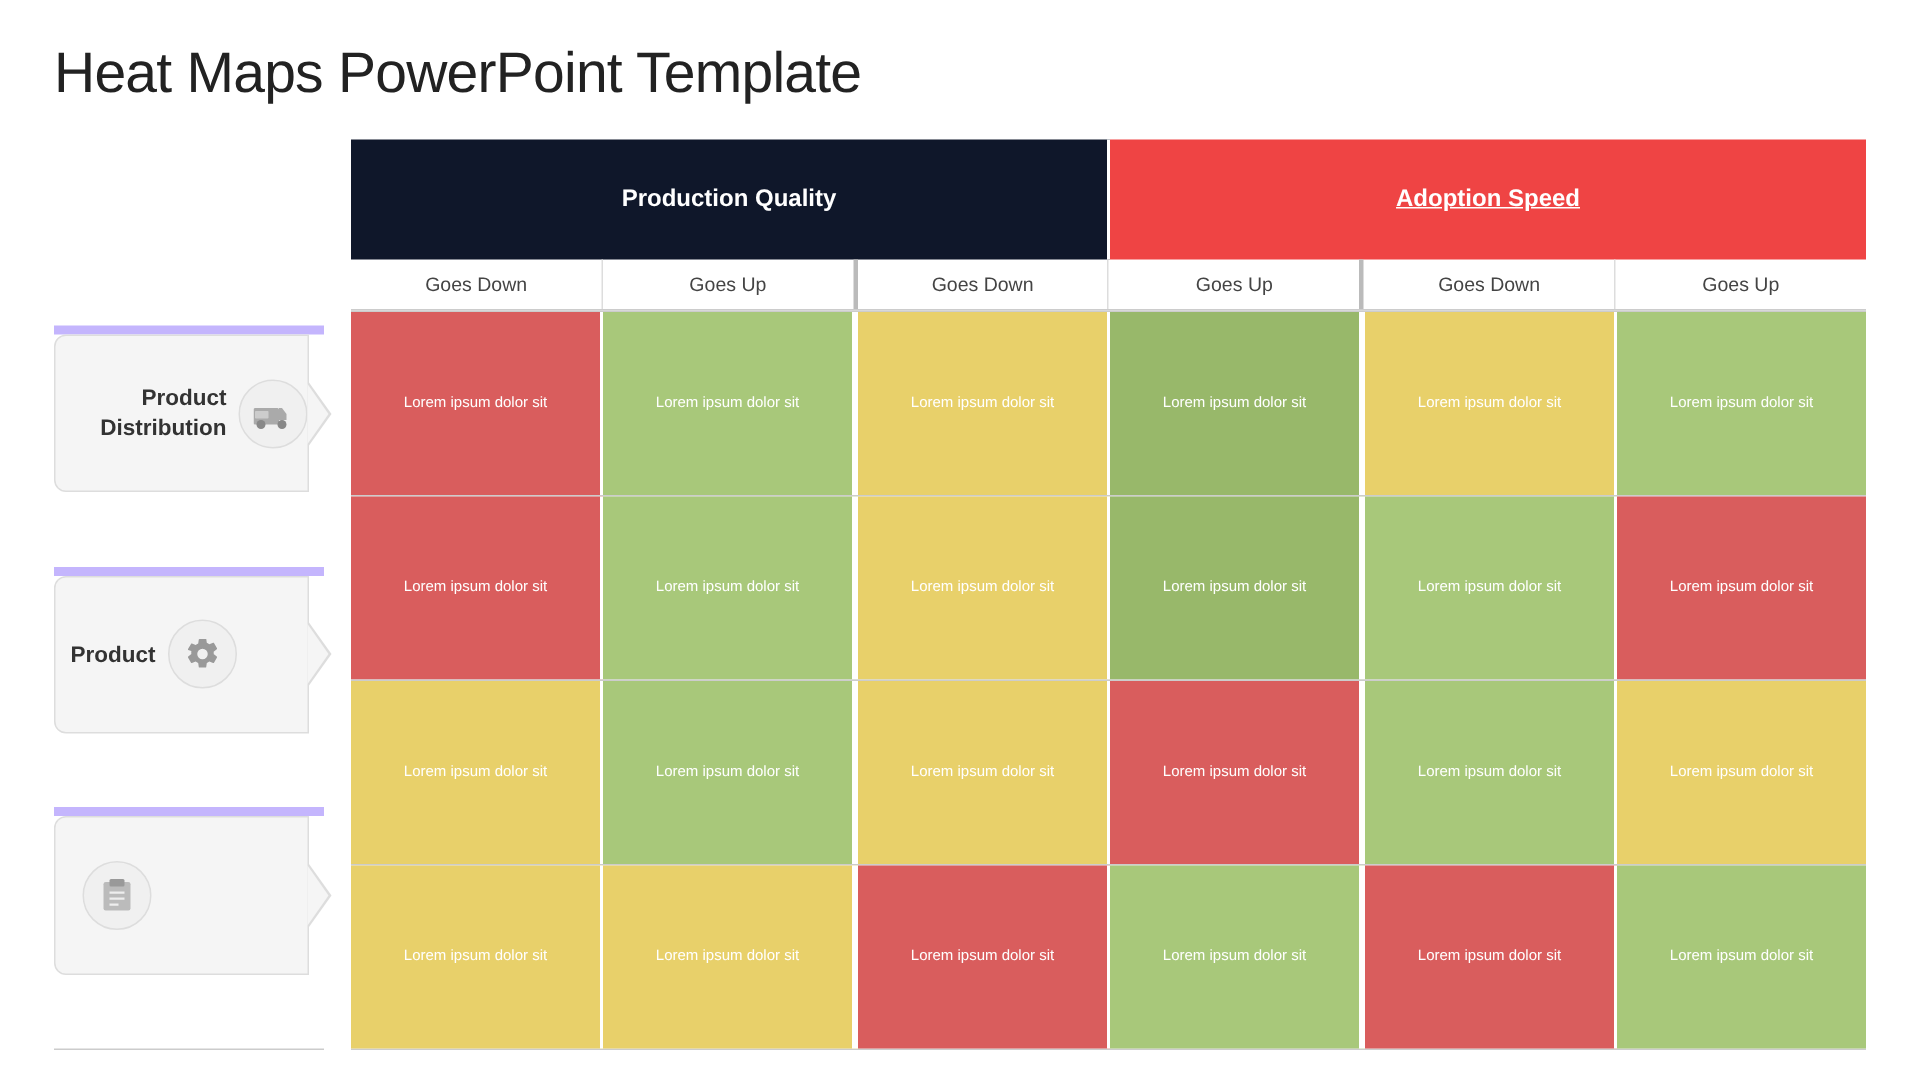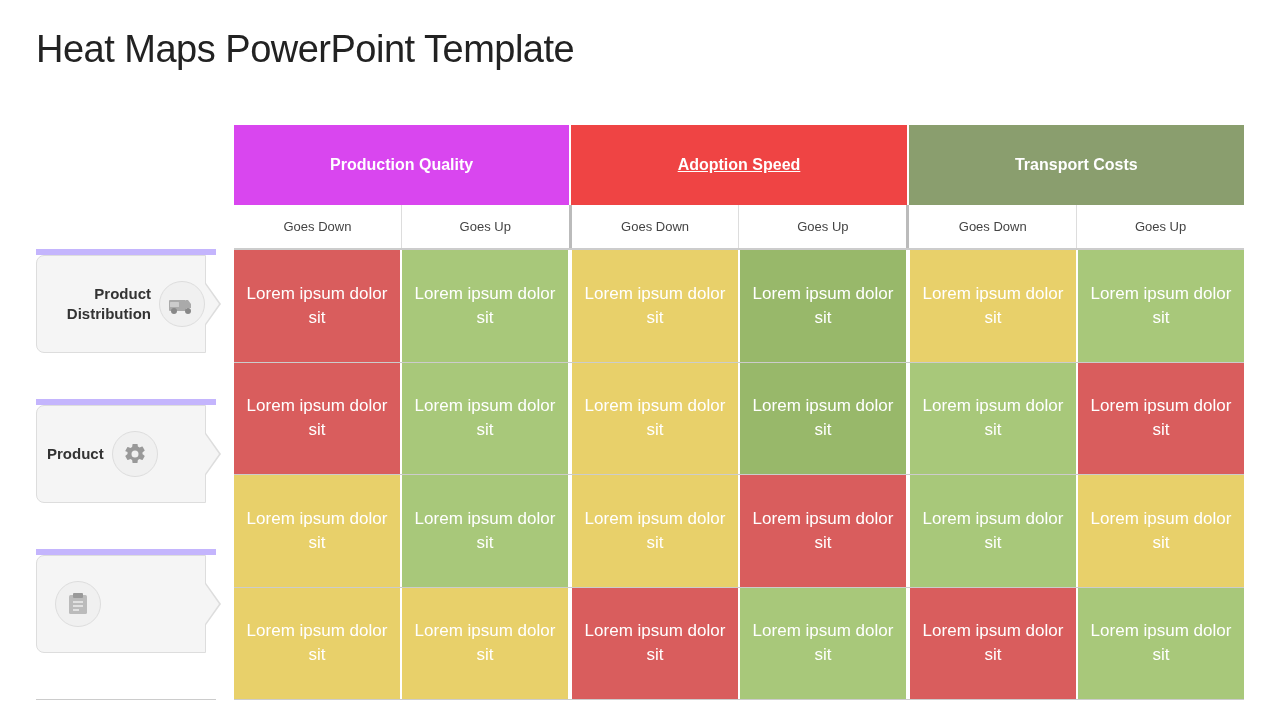--- a/index.html
+++ b/index.html
@@ -9,21 +9,20 @@
       background: #ffffff;
       font-family: 'Segoe UI', Arial, sans-serif;
       overflow: hidden;
     }
     .page {
       width: 1280px;
       height: 720px;
       padding: 28px 36px 20px 36px;
       display: flex;
       flex-direction: column;
-      gap: 32px;
     }
     .title {
       font-size: 38px;
       font-weight: 400;
       color: #222222;
       margin-bottom: 22px;
       letter-spacing: -0.5px;
     }
     .table-wrapper {
       display: flex;
@@ -138,21 +137,21 @@
       font-size: 16px;
       color: #ffffff;
       border-right: 2px solid #ffffff;
     }
     .col-header-group:last-child {
       border-right: none;
     }
 
     .sub-headers {
       display: flex;
-      height: 44px;
+      height: 34px;
       border-bottom: 1px solid #cccccc;
     }
     .sub-header-cell {
       flex: 1;
       display: flex;
       align-items: center;
       justify-content: center;
       font-size: 13px;
       color: #444444;
       font-weight: 400;
@@ -174,21 +173,21 @@
     }
     .data-row:last-child {
       border-bottom: 1px solid #cccccc;
     }
     .data-cell {
       flex: 1;
       display: flex;
       align-items: center;
       justify-content: center;
       text-align: center;
-      font-size: 17px;
+      font-size: 10px;
       color: #ffffff;
       line-height: 1.4;
       border-right: 2px solid #ffffff;
       padding: 6px;
       font-weight: 400;
     }
     .data-cell:last-child { border-right: none; }
 
     
     .c-red { background: #d95d5d; }
@@ -244,23 +243,22 @@
               </svg>
             </div>
           </div>
         </div>
       </div>
 
     <div class="grid-area">
 
       <div class="col-headers">
 
-      <div class="col-header-group" style="background: #d946ef;">Production Quality</div>
+      <div class="col-header-group" style="background: #0f172a;">Production Quality</div>
           <div class="col-header-group" style="background: #ef4444; text-decoration: underline;">Adoption Speed</div>
-          <div class="col-header-group" style="background: rgb(138, 158, 110);">Transport Costs</div>
         </div>
 
       <div class="sub-headers">
 
       <div class="sub-header-cell">Goes Down</div>
           <div class="sub-header-cell" style="border-right: 3px solid rgb(187, 187, 187);">Goes Up</div>
           <div class="sub-header-cell">Goes Down</div>
           <div class="sub-header-cell" style="border-right: 3px solid rgb(187, 187, 187);">Goes Up</div>
           <div class="sub-header-cell">Goes Down</div>
           <div class="sub-header-cell">Goes Up</div>

